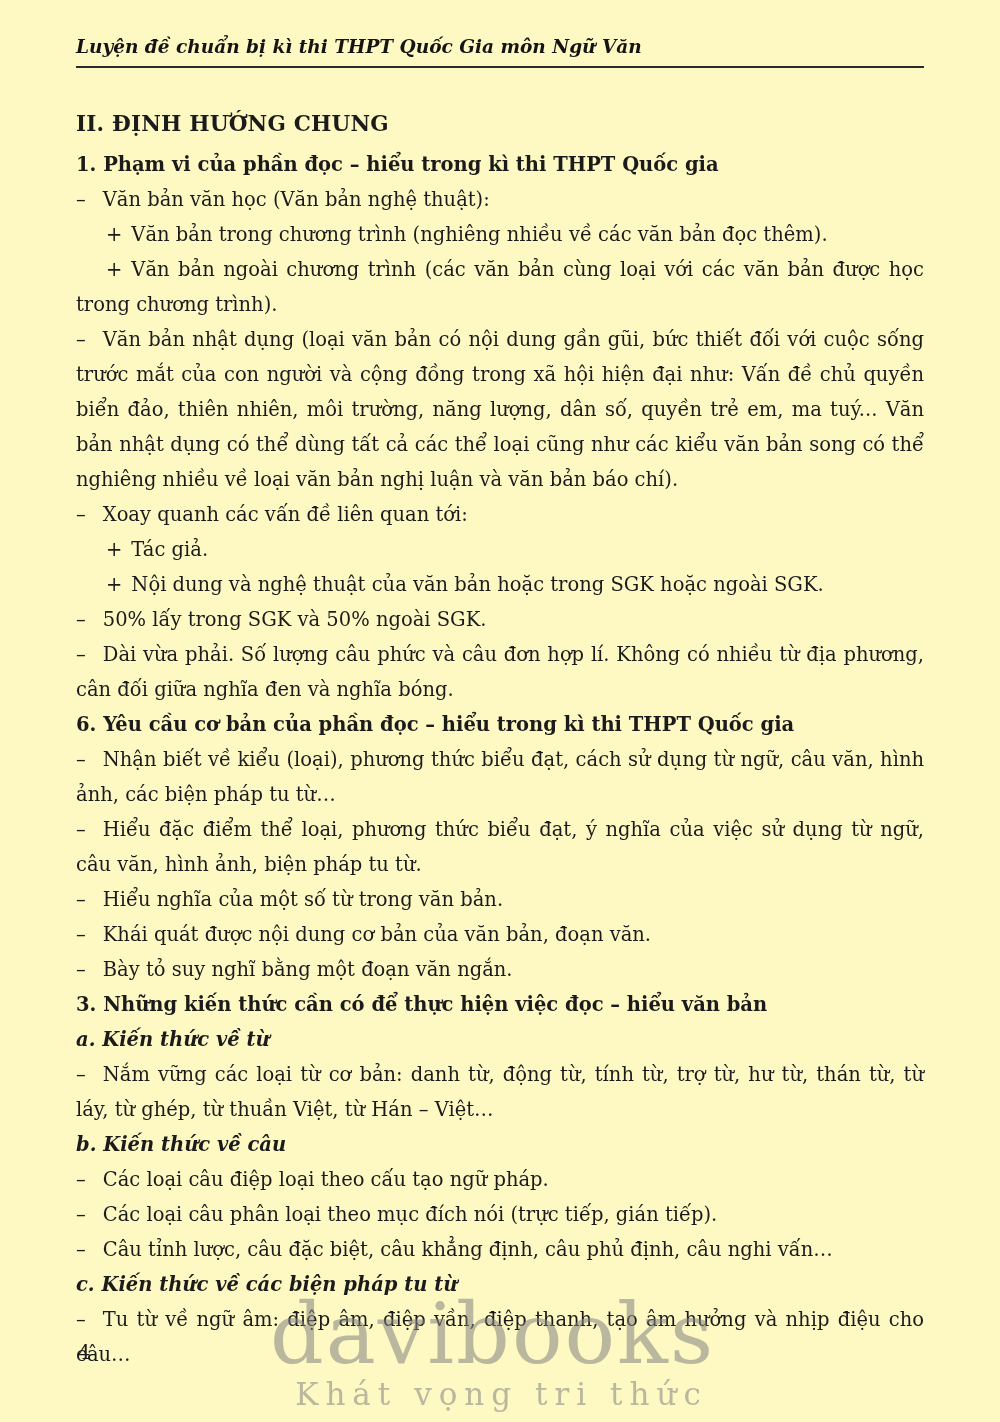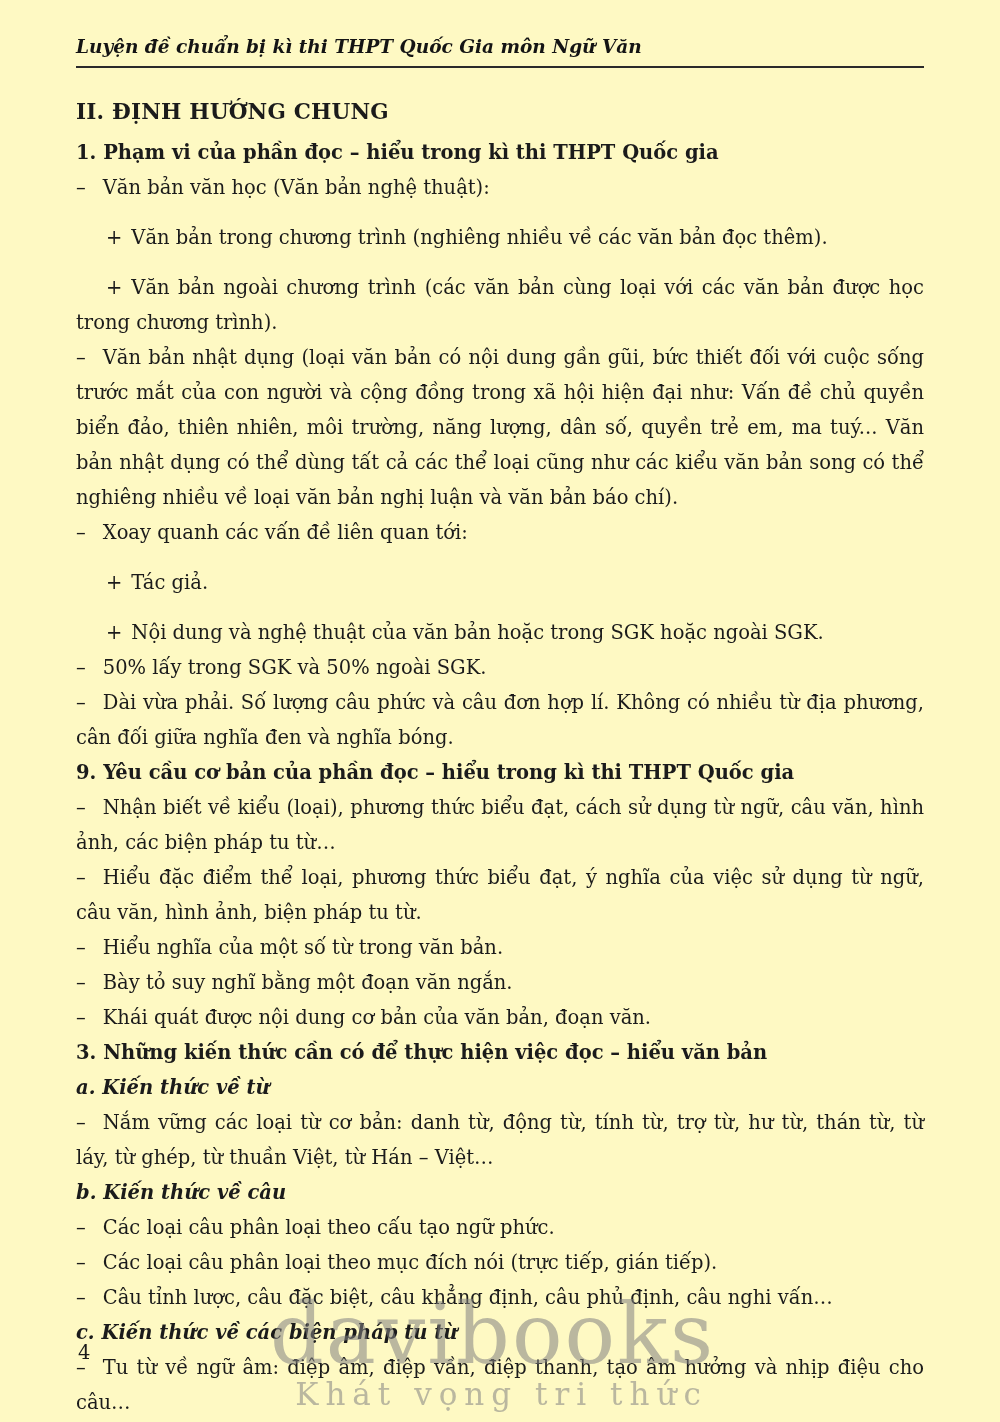--- a/index.html
+++ b/index.html
@@ -36,35 +36,34 @@
   .para {
     margin: 0;
     font-size: 19.5px;
     line-height: 35px;
     text-align: justify;
   }
   .para.h1 {
     font-size: 21.5px;
     font-weight: bold;
     text-align: left;
-    margin: 0 0 6px 0;
+    margin: 12px 0 6px 0;
     letter-spacing: 0.2px;
   }
   .para.h2 {
     font-weight: bold;
     text-align: left;
   }
   .para.h3 {
     font-weight: bold;
     font-style: italic;
     text-align: left;
   }
   .para.plus {
     text-indent: 30px;
-    margin-top: 15px;
   }
   .marker {
     font-style: normal;
   }
   .para.dash > .marker {
     padding-right: 17px;
   }
   .para.plus > .marker {
     padding-right: 9px;
   }
@@ -111,31 +110,31 @@
         <p class="para h2">1. Phạm vi của phần đọc – hiểu trong kì thi THPT Quốc gia</p>
         <p class="para dash"><span class="marker">–</span><span>Văn bản văn học (Văn bản nghệ thuật):</span></p>
         <p class="para plus"><span class="marker">+</span><span>Văn bản trong chương trình (nghiêng nhiều về các văn bản đọc thêm).</span></p>
         <p class="para plus"><span class="marker">+</span><span>Văn bản ngoài chương trình (các văn bản cùng loại với các văn bản được học trong chương trình).</span></p>
         <p class="para dash"><span class="marker">–</span><span>Văn bản nhật dụng (loại văn bản có nội dung gần gũi, bức thiết đối với cuộc sống trước mắt của con người và cộng đồng trong xã hội hiện đại như: Vấn đề chủ quyền biển đảo, thiên nhiên, môi trường, năng lượng, dân số, quyền trẻ em, ma tuý... Văn bản nhật dụng có thể dùng tất cả các thể loại cũng như các kiểu văn bản song có thể nghiêng nhiều về loại văn bản nghị luận và văn bản báo chí).</span></p>
         <p class="para dash"><span class="marker">–</span><span>Xoay quanh các vấn đề liên quan tới:</span></p>
         <p class="para plus"><span class="marker">+</span><span>Tác giả.</span></p>
         <p class="para plus"><span class="marker">+</span><span>Nội dung và nghệ thuật của văn bản hoặc trong SGK hoặc ngoài SGK.</span></p>
         <p class="para dash"><span class="marker">–</span><span>50% lấy trong SGK và 50% ngoài SGK.</span></p>
         <p class="para dash"><span class="marker">–</span><span>Dài vừa phải. Số lượng câu phức và câu đơn hợp lí. Không có nhiều từ địa phương, cân đối giữa nghĩa đen và nghĩa bóng.</span></p>
-        <p class="para h2">9. Yêu cầu cơ bản của phần đọc – hiểu trong kì thi THPT Quốc gia</p>
+        <p class="para h2">6. Yêu cầu cơ bản của phần đọc – hiểu trong kì thi THPT Quốc gia</p>
         <p class="para dash"><span class="marker">–</span><span>Nhận biết về kiểu (loại), phương thức biểu đạt, cách sử dụng từ ngữ, câu văn, hình ảnh, các biện pháp tu từ…</span></p>
         <p class="para dash"><span class="marker">–</span><span>Hiểu đặc điểm thể loại, phương thức biểu đạt, ý nghĩa của việc sử dụng từ ngữ, câu văn, hình ảnh, biện pháp tu từ.</span></p>
         <p class="para dash"><span class="marker">–</span><span>Hiểu nghĩa của một số từ trong văn bản.</span></p>
+        <p class="para dash"><span class="marker">–</span><span>Khái quát được nội dung cơ bản của văn bản, đoạn văn.</span></p>
         <p class="para dash"><span class="marker">–</span><span>Bày tỏ suy nghĩ bằng một đoạn văn ngắn.</span></p>
-        <p class="para dash"><span class="marker">–</span><span>Khái quát được nội dung cơ bản của văn bản, đoạn văn.</span></p>
         <p class="para h2">3. Những kiến thức cần có để thực hiện việc đọc – hiểu văn bản</p>
         <p class="para h3">a. Kiến thức về từ</p>
         <p class="para dash"><span class="marker">–</span><span>Nắm vững các loại từ cơ bản: danh từ, động từ, tính từ, trợ từ, hư từ, thán từ, từ láy, từ ghép, từ thuần Việt, từ Hán – Việt…</span></p>
         <p class="para h3">b. Kiến thức về câu</p>
-        <p class="para dash"><span class="marker">–</span><span>Các loại câu phân loại theo cấu tạo ngữ phức.</span></p>
+        <p class="para dash"><span class="marker">–</span><span>Các loại câu điệp loại theo cấu tạo ngữ pháp.</span></p>
         <p class="para dash"><span class="marker">–</span><span>Các loại câu phân loại theo mục đích nói (trực tiếp, gián tiếp).</span></p>
         <p class="para dash"><span class="marker">–</span><span>Câu tỉnh lược, câu đặc biệt, câu khẳng định, câu phủ định, câu nghi vấn…</span></p>
         <p class="para h3">c. Kiến thức về các biện pháp tu từ</p>
         <p class="para dash"><span class="marker">–</span><span>Tu từ về ngữ âm: điệp âm, điệp vần, điệp thanh, tạo âm hưởng và nhịp điệu cho câu…</span></p>
       </div>
   </div>
 
   <div class="page-number">4</div>
 
   <div class="watermark">

